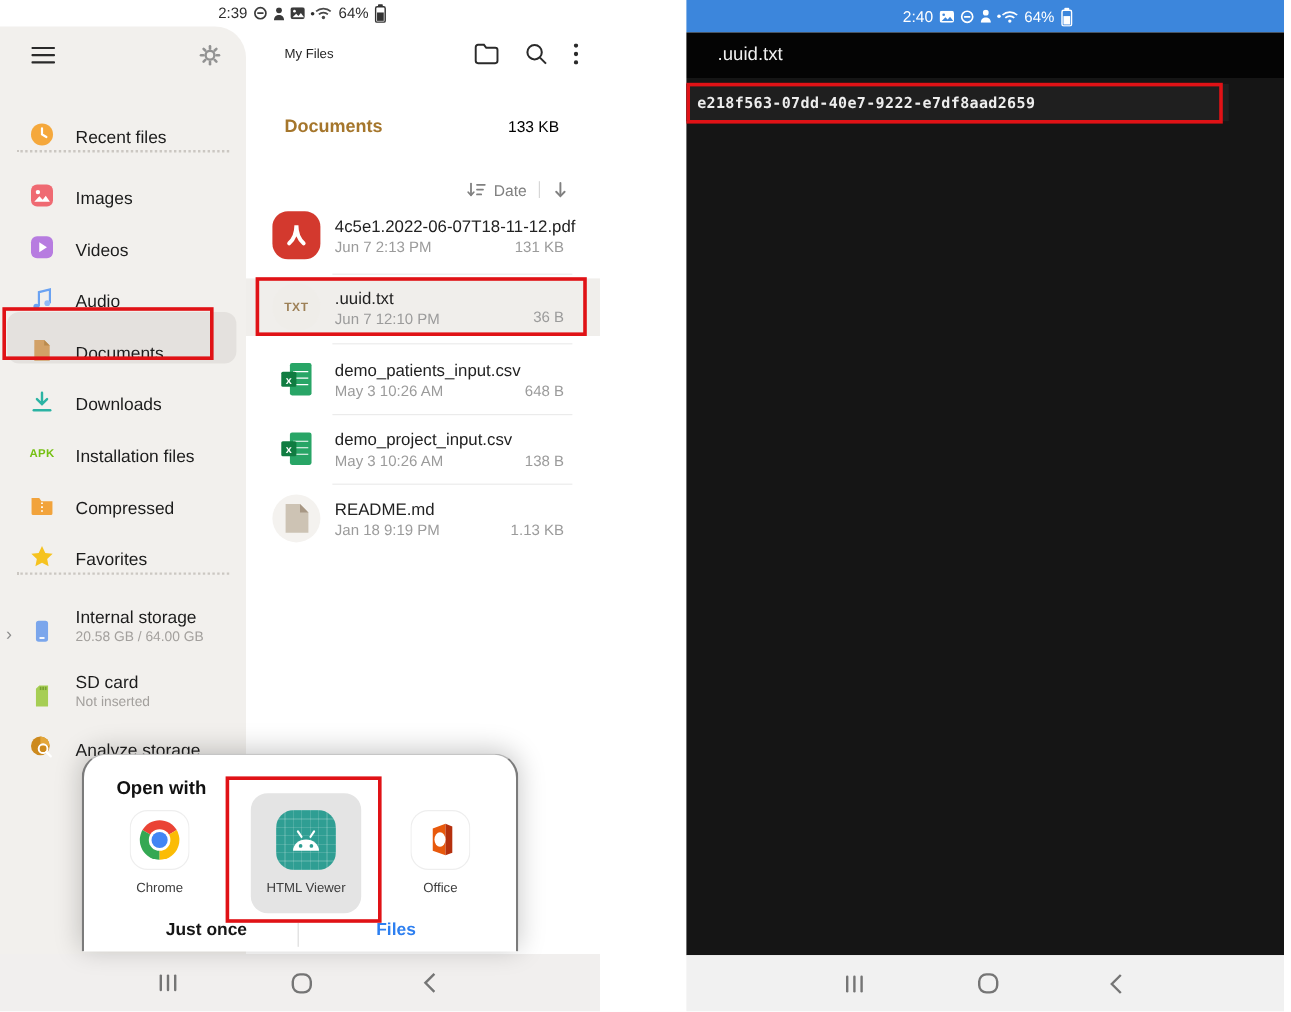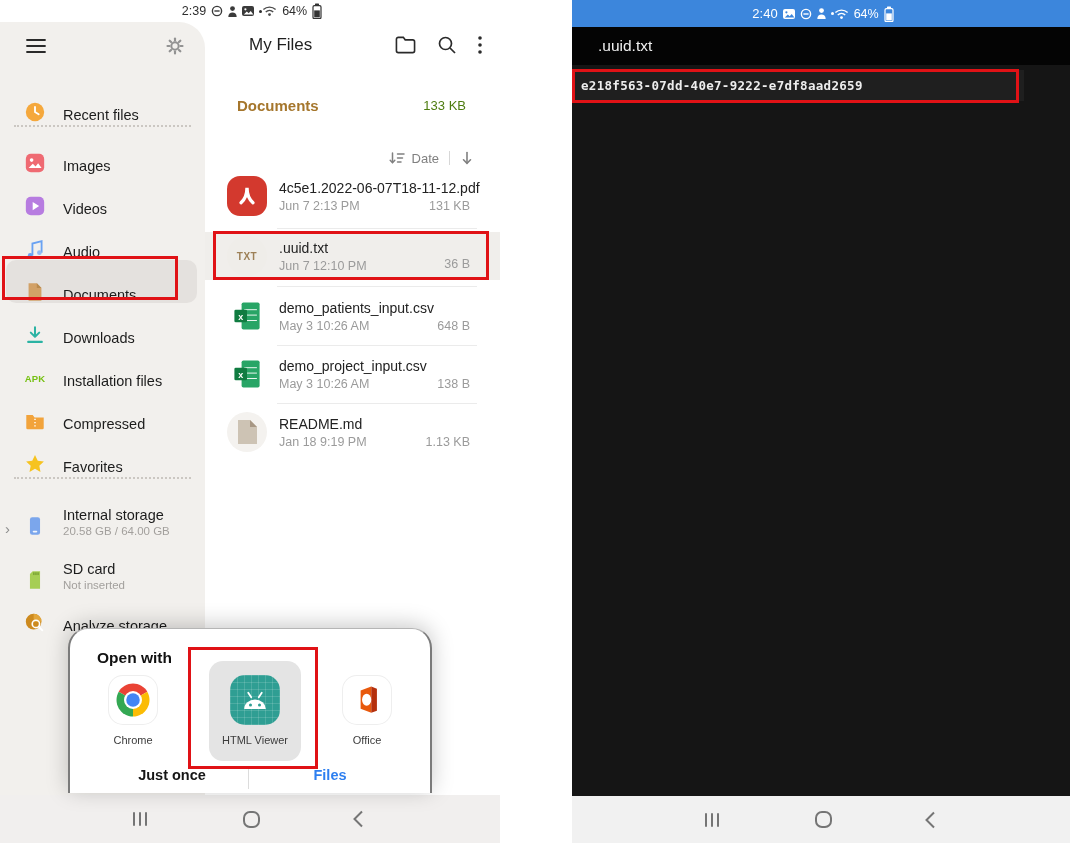--- a/index.html
+++ b/index.html
@@ -33,25 +33,25 @@
   .sb-icon{width:22px;height:22px;display:flex;align-items:center;justify-content:center;flex:0 0 22px;}
   .sb-div{border-top:2px dotted #cbc7c2;margin:2px 14px 4px;}
   .sb-text{display:flex;flex-direction:column;}
   .sb-sub{font-size:11.5px;color:#a3a09d;margin-top:2px;}
   .sb-chevron{position:absolute;left:5px;color:#8d8d8d;font-size:15px;}
   .apk-badge{font-weight:800;font-size:9.5px;color:#76c013;letter-spacing:.2px;}
 
   
   .filepanel{position:absolute;left:205px;top:22px;width:295px;height:773px;background:#fff;}
   .appbar{position:absolute;left:0;top:0;width:100%;height:46px;display:flex;align-items:center;}
-  .appbar-title{font-size:17px;color:#1f1f1f;margin-left:44px;}
+  .appbar-title{font-size:11px;color:#1f1f1f;margin-left:32px;}
   .appbar-icons{position:absolute;right:18px;display:flex;align-items:center;gap:21px;}
   .folder-header{position:absolute;left:0;top:68px;width:100%;height:30px;display:flex;align-items:center;}
   .folder-name{margin-left:32px;font-size:15px;font-weight:700;color:var(--folder-gold);}
-  .folder-size{position:absolute;right:34px;font-size:13px;color:#4d7c0f;}
+  .folder-size{position:absolute;right:34px;font-size:13px;color:#000000;}
   .sort-row{position:absolute;right:26px;top:124px;height:24px;display:flex;align-items:center;gap:7px;color:#808080;font-size:13px;}
   .sort-sep{width:1px;height:14px;background:#d7d7d7;margin:0 3px;}
   .frow{position:absolute;left:0;width:100%;display:flex;align-items:center;padding-left:22px;gap:12px;}
   .frow.hl{background:#f0eeeb;}
   .ficon{width:40px;height:40px;flex:0 0 40px;display:flex;align-items:center;justify-content:center;border-radius:50%;}
   .ficon.pdf{background:#d3392e;border-radius:13px;}
   .ficon.txt{background:#efede9;}
   .ficon.md{background:#f4f2ef;}
   .fmeta{display:flex;flex-direction:column;min-width:0;}
   .fname{font-size:14px;color:#222;white-space:nowrap;}

